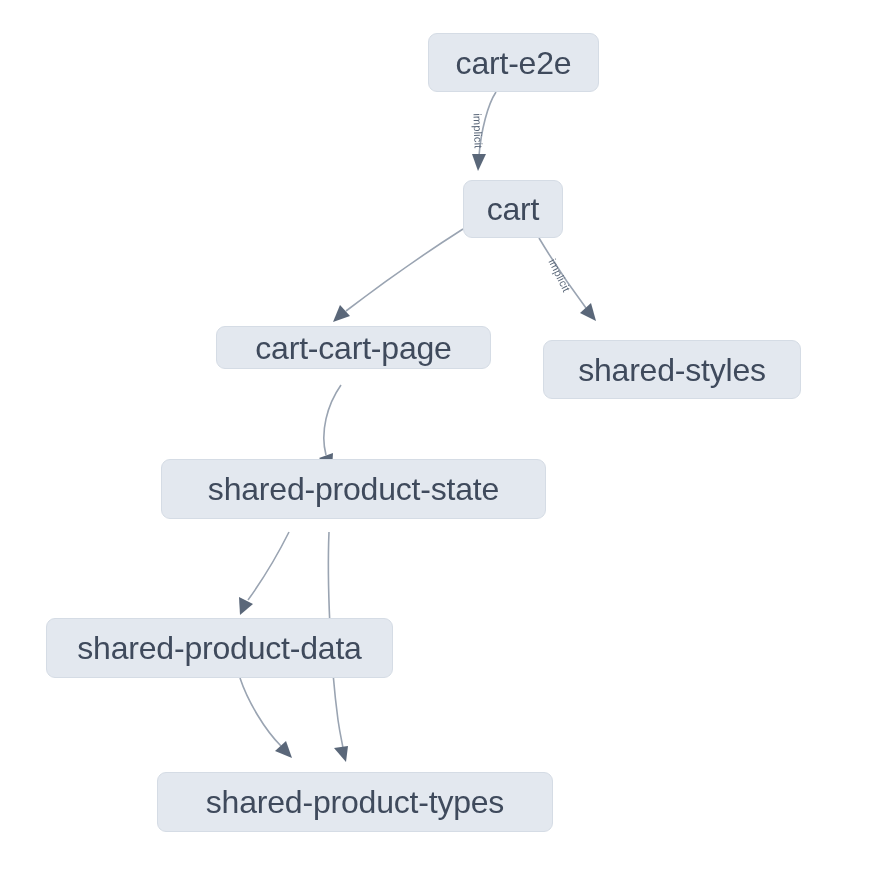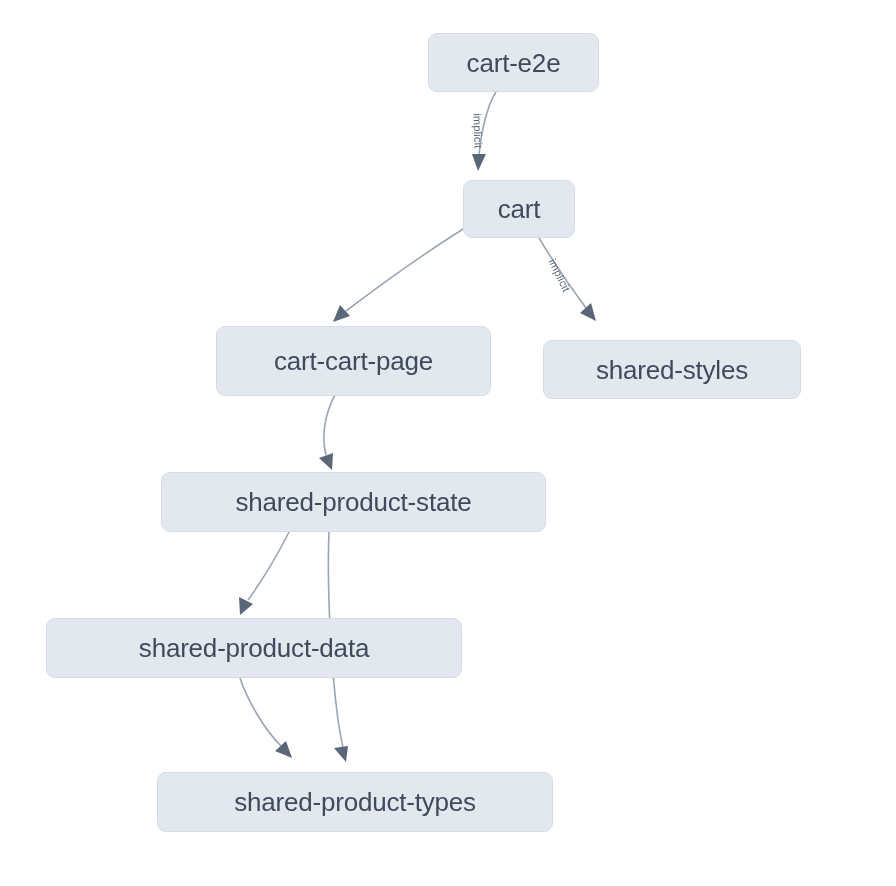--- a/index.html
+++ b/index.html
@@ -46,21 +46,21 @@
   .node {
     position: absolute;
     box-sizing: border-box;
     background: #e3e8ef;
     border: 1px solid #d5dce5;
     border-radius: 9px;
     display: flex;
     align-items: center;
     justify-content: center;
     color: #3f4a5c;
-    font-size: 26px;
+    font-size: 32px;
     font-weight: 400;
     letter-spacing: -0.2px;
     white-space: nowrap;
     cursor: pointer;
     z-index: 2;
   }
   .node-label {
     pointer-events: none;
     line-height: 1;
   }
@@ -100,33 +100,33 @@
       <g>
         <path class="edge-path" d="M 240,678 C 248,702 265,730 281,746" stroke="#9aa4b2"></path>
         <polygon class="edge-head" points="292,758 275,751 286,741" fill="#5a6779"></polygon>
       </g>
     </svg>
 
   <div id="node-layer">
       <div class="node" style="left: 428px; top: 33px; width: 171px; height: 59px; background: rgb(227, 232, 239); border-color: rgb(213, 220, 229); color: rgb(63, 74, 92);">
         <span class="node-label">cart-e2e</span>
       </div>
-      <div class="node" style="left: 463px; top: 180px; width: 112px; height: 58px; background: rgb(227, 232, 239); border-color: rgb(213, 220, 229); color: rgb(63, 74, 92);">
+      <div class="node" style="left: 463px; top: 180px; width: 100px; height: 58px; background: rgb(227, 232, 239); border-color: rgb(213, 220, 229); color: rgb(63, 74, 92);">
         <span class="node-label">cart</span>
       </div>
-      <div class="node" style="left: 216px; top: 326px; width: 275px; height: 70px; background: rgb(227, 232, 239); border-color: rgb(213, 220, 229); color: rgb(63, 74, 92);">
+      <div class="node" style="left: 216px; top: 326px; width: 275px; height: 43px; background: rgb(227, 232, 239); border-color: rgb(213, 220, 229); color: rgb(63, 74, 92);">
         <span class="node-label">cart-cart-page</span>
       </div>
       <div class="node" style="left: 543px; top: 340px; width: 258px; height: 59px; background: rgb(227, 232, 239); border-color: rgb(213, 220, 229); color: rgb(63, 74, 92);">
         <span class="node-label">shared-styles</span>
       </div>
-      <div class="node" style="left: 161px; top: 472px; width: 385px; height: 60px; background: rgb(227, 232, 239); border-color: rgb(213, 220, 229); color: rgb(63, 74, 92); text-align: center;">
+      <div class="node" style="left: 161px; top: 459px; width: 385px; height: 60px; background: rgb(227, 232, 239); border-color: rgb(213, 220, 229); color: rgb(63, 74, 92); text-align: center;">
         <span class="node-label">shared-product-state</span>
       </div>
-      <div class="node" style="left: 46px; top: 618px; width: 416px; height: 60px; background: rgb(227, 232, 239); border-color: rgb(213, 220, 229); color: rgb(63, 74, 92);">
+      <div class="node" style="left: 46px; top: 618px; width: 347px; height: 60px; background: rgb(227, 232, 239); border-color: rgb(213, 220, 229); color: rgb(63, 74, 92);">
         <span class="node-label">shared-product-data</span>
       </div>
       <div class="node" style="left: 157px; top: 764px; width: 396px; height: 60px; background: rgb(227, 232, 239); border-color: rgb(213, 220, 229); color: rgb(63, 74, 92); margin-top: 8px;">
         <span class="node-label">shared-product-types</span>
       </div>
     </div>
 
 </div>
 
 </body></html>

